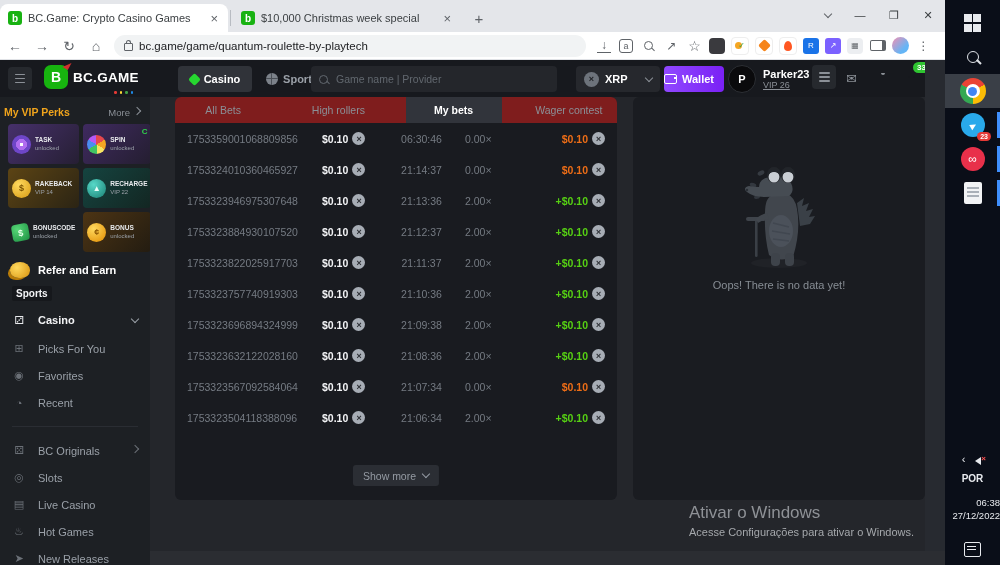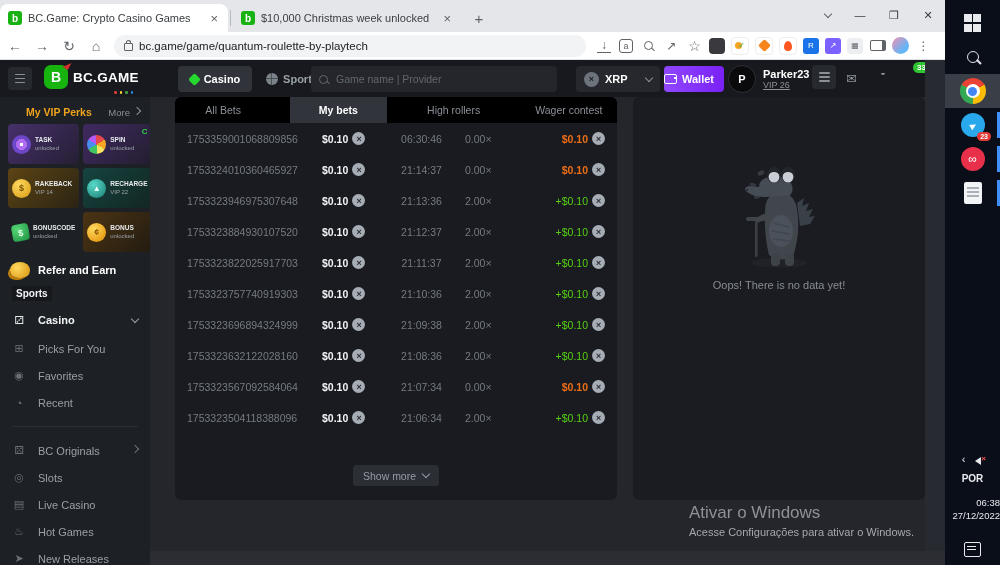--- a/index.html
+++ b/index.html
@@ -77,21 +77,21 @@
   #rank-ic i{width:11px;height:2px;background:#8b9097;border-radius:1px;box-shadow:0 4px 0 #8b9097,0 -4px 0 #8b9097;}
   .bell{width:11px;height:10px;background:#8b9097;border-radius:5px 5px 1px 1px;position:relative;}
   .bell::after{content:"";position:absolute;left:3.5px;bottom:-3px;width:4px;height:2px;border-radius:0 0 3px 3px;background:#8b9097;}
   .chat-ic{width:14px;height:12px;background:#8b9097;border-radius:4px;position:relative;}
   .chat-ic::before{content:"";position:absolute;left:3px;top:4px;width:2px;height:2px;background:#17191e;border-radius:50%;box-shadow:5px 0 0 #17191e;}
   #chat-badge{position:absolute;left:913px;top:2px;background:#2fc431;color:#fff;font-size:8px;font-weight:700;
               border-radius:7px;padding:1px 4px;}
 
   
   #sidebar{position:absolute;left:0;top:97px;width:150px;height:468px;background:#1d2024;overflow:hidden;}
-  #vip-head{display:flex;justify-content:space-between;align-items:center;padding:9px 10px 6px 26px;}
+  #vip-head{display:flex;justify-content:space-between;align-items:center;padding:9px 10px 6px 4px;}
   #vip-title{color:#f0a41c;font-size:10.5px;font-weight:700;}
   #vip-more{color:#8b9097;font-size:9.5px;display:flex;align-items:center;gap:4px;}
   #perk-grid{display:grid;grid-template-columns:1fr 1fr;gap:4px;padding:0 8px;}
   .perk{height:40px;border-radius:4px;display:flex;align-items:center;gap:4px;padding:0 4px;box-sizing:border-box;position:relative;}
   .perk .pt{color:#e8eaed;font-size:6.5px;font-weight:800;line-height:8px;}
   .perk .ps{color:#9aa0a8;font-size:6px;line-height:8px;}
   .p-icon{width:19px;height:19px;border-radius:50%;display:flex;align-items:center;justify-content:center;font-size:9px;font-weight:800;flex:0 0 auto;}
   .th-purple{background:linear-gradient(135deg,#46306b,#261f33);}
   .th-purple2{background:linear-gradient(135deg,#3f2a60,#241e30);}
   .th-gold{background:linear-gradient(135deg,#5c4414,#2b2414);}
@@ -110,32 +110,32 @@
   #sports-label{margin:4px 0 0 12px;color:#f2f3f5;font-size:10px;font-weight:700;width:fit-content;padding:2px 4px;background:#16181c;border-radius:2px;}
   .side-row{display:flex;align-items:center;gap:12px;padding:0 12px;height:27px;color:#9aa0a8;font-size:11px;}
   .side-row .s-ic{width:14px;text-align:center;color:#6b7077;font-size:11px;}
   #casino-row{color:#f2f3f5;font-weight:700;height:30px;margin-top:4px;}
   #casino-row .flex1{flex:1;}
   .divider{height:1px;background:#2a2d33;margin:10px 12px;}
   .side-row .chev-end{margin-left:auto;color:#6b7077;}
 
   
   #bets-card{position:absolute;left:175px;top:97px;width:442px;height:403px;background:#191b20;border-radius:6px;}
-  #bet-tabs{display:flex;height:26px;background:#000000;border-radius:6px 6px 0 0;overflow:hidden;gap:19px;}
+  #bet-tabs{display:flex;height:26px;background:#7f1d1d;border-radius:6px 6px 0 0;overflow:hidden;gap:19px;}
   .bet-tab{flex:1;display:flex;align-items:center;justify-content:center;color:#8b9097;font-size:10.5px;}
   .bet-tab.active{background:#31343b;color:#fff;font-weight:700;}
   .thead{display:flex;align-items:center;height:24px;padding:0 12px;color:#676d75;font-size:10.5px;}
   .c-id{flex:0 0 135px;text-align:left;}
   .c-bet{flex:0 0 62px;display:flex;align-items:center;gap:4px;}
   .c-time{flex:0 0 75px;text-align:center;}
   .c-payout{flex:0 0 70px;text-align:left;padding-left:6px;box-sizing:border-box;}
   .c-profit{flex:1;display:flex;align-items:center;justify-content:flex-end;gap:4px;}
   .trow{display:flex;align-items:center;height:31px;padding:0 12px;font-size:10.5px;color:#757b83;}
   .trow .c-bet b{color:#f2f3f5;font-weight:700;}
-  .trow.win .c-profit b{color:#56d013;font-weight:400;}
+  .trow.win .c-profit b{color:#56d013;font-weight:700;}
   .trow.loss .c-profit b{color:#ed6d16;font-weight:700;}
   #show-more{position:absolute;left:50%;transform:translateX(-50%);bottom:14px;height:21px;padding:0 10px;
              background:#2b2e34;border-radius:3px;color:#959ba3;font-size:10.5px;display:flex;align-items:center;gap:7px;border:none;}
 
   
   #empty-card{position:absolute;left:633px;top:97px;width:292px;height:403px;background:#1a1c21;border-radius:6px;
               display:flex;flex-direction:column;align-items:center;}
   #empty-card svg{margin-top:62px;}
   .empty-text{margin-top:8px;color:#878d94;font-size:11px;}
 
@@ -179,21 +179,21 @@
 
 <div id="tabstrip">
   <div class="tab active">
     <span class="favicon">b</span>
     <span class="tab-title">BC.Game: Crypto Casino Games</span>
     <span class="tab-close">×</span>
   </div>
   <div class="tab-sep"></div>
   <div class="tab">
     <span class="favicon">b</span>
-    <span class="tab-title">$10,000 Christmas week unlocked</span>
+    <span class="tab-title">$10,000 Christmas week special</span>
     <span class="tab-close">×</span>
   </div>
   <div class="newtab">+</div>
   <div class="win-controls">
     <span class="wc chev">
         <i class="crt"></i>
       </span>
     <span class="wc">—</span>
     <span class="wc">❐</span>
     <span class="wc">✕</span>
@@ -391,22 +391,22 @@
       <div class="side-row">
         <span class="s-ic">➤</span>
         <span>New Releases</span>
       </div>
     </div>
 </div>
 
 <div id="bets-card">
   <div id="bet-tabs">
       <div class="bet-tab">All Bets</div>
+      <div class="bet-tab">High rollers</div>
       <div class="bet-tab active">My bets</div>
-      <div class="bet-tab">High rollers</div>
       <div class="bet-tab">Wager contest</div>
     </div>
   <div id="rows">
       <div class="trow loss">
         <span class="c-id">1753359001068809856</span>
         <span class="c-bet">
           <b>$0.10</b>
           <i class="coin-sm">×</i>
         </span>
         <span class="c-time">06:30:46</span>

